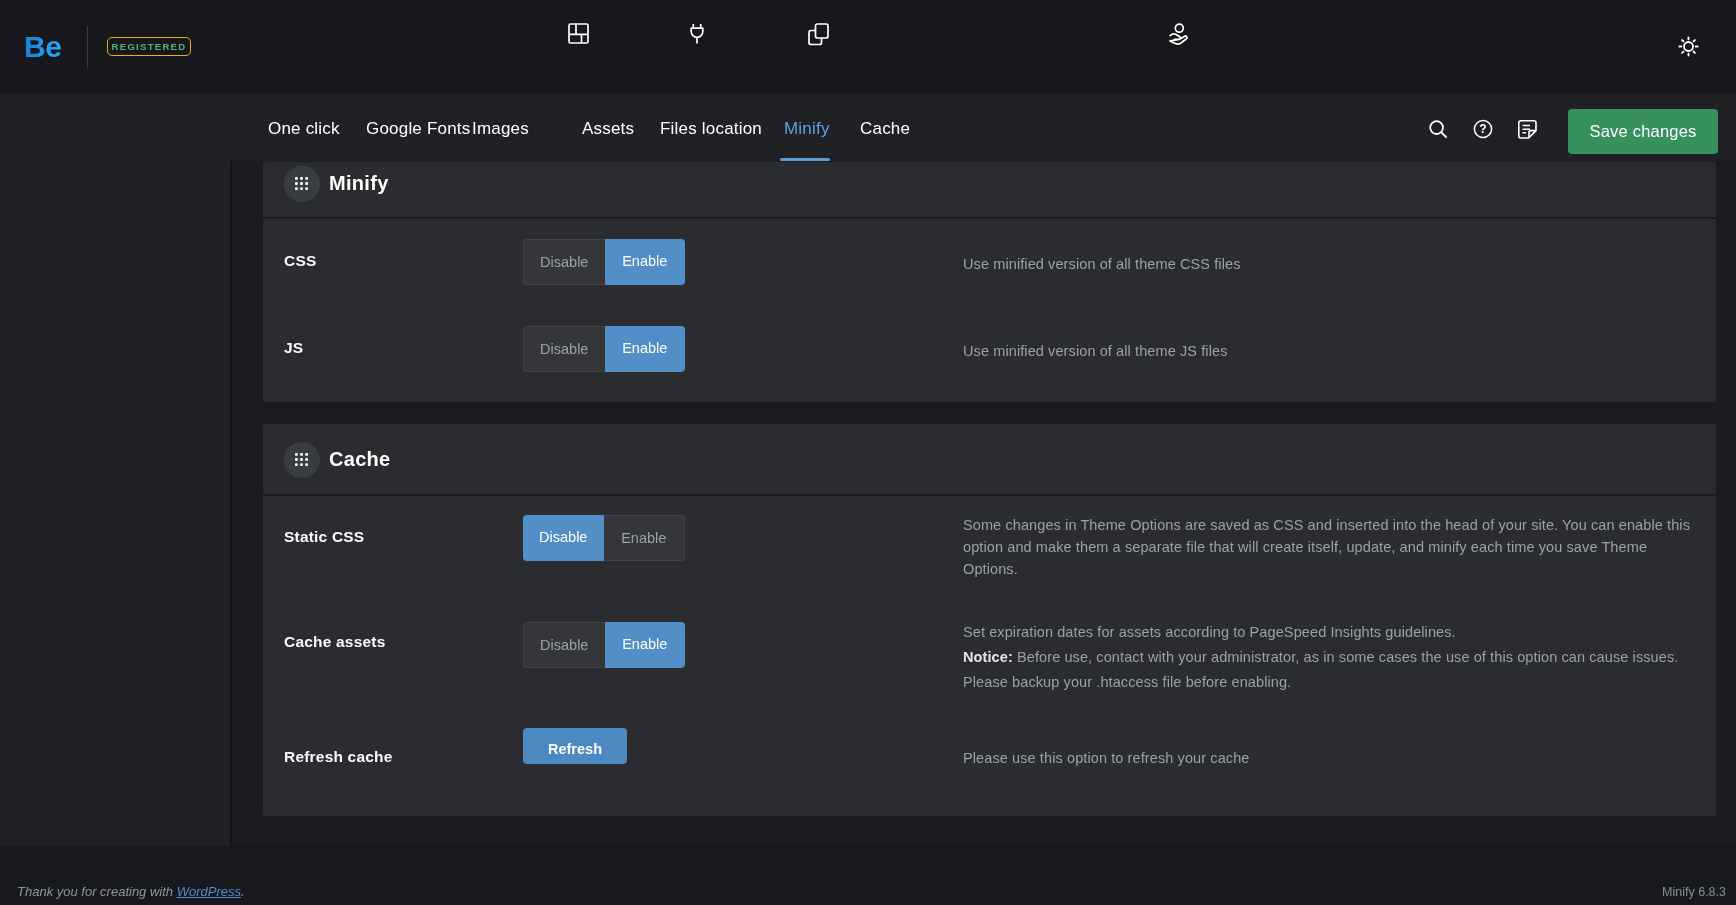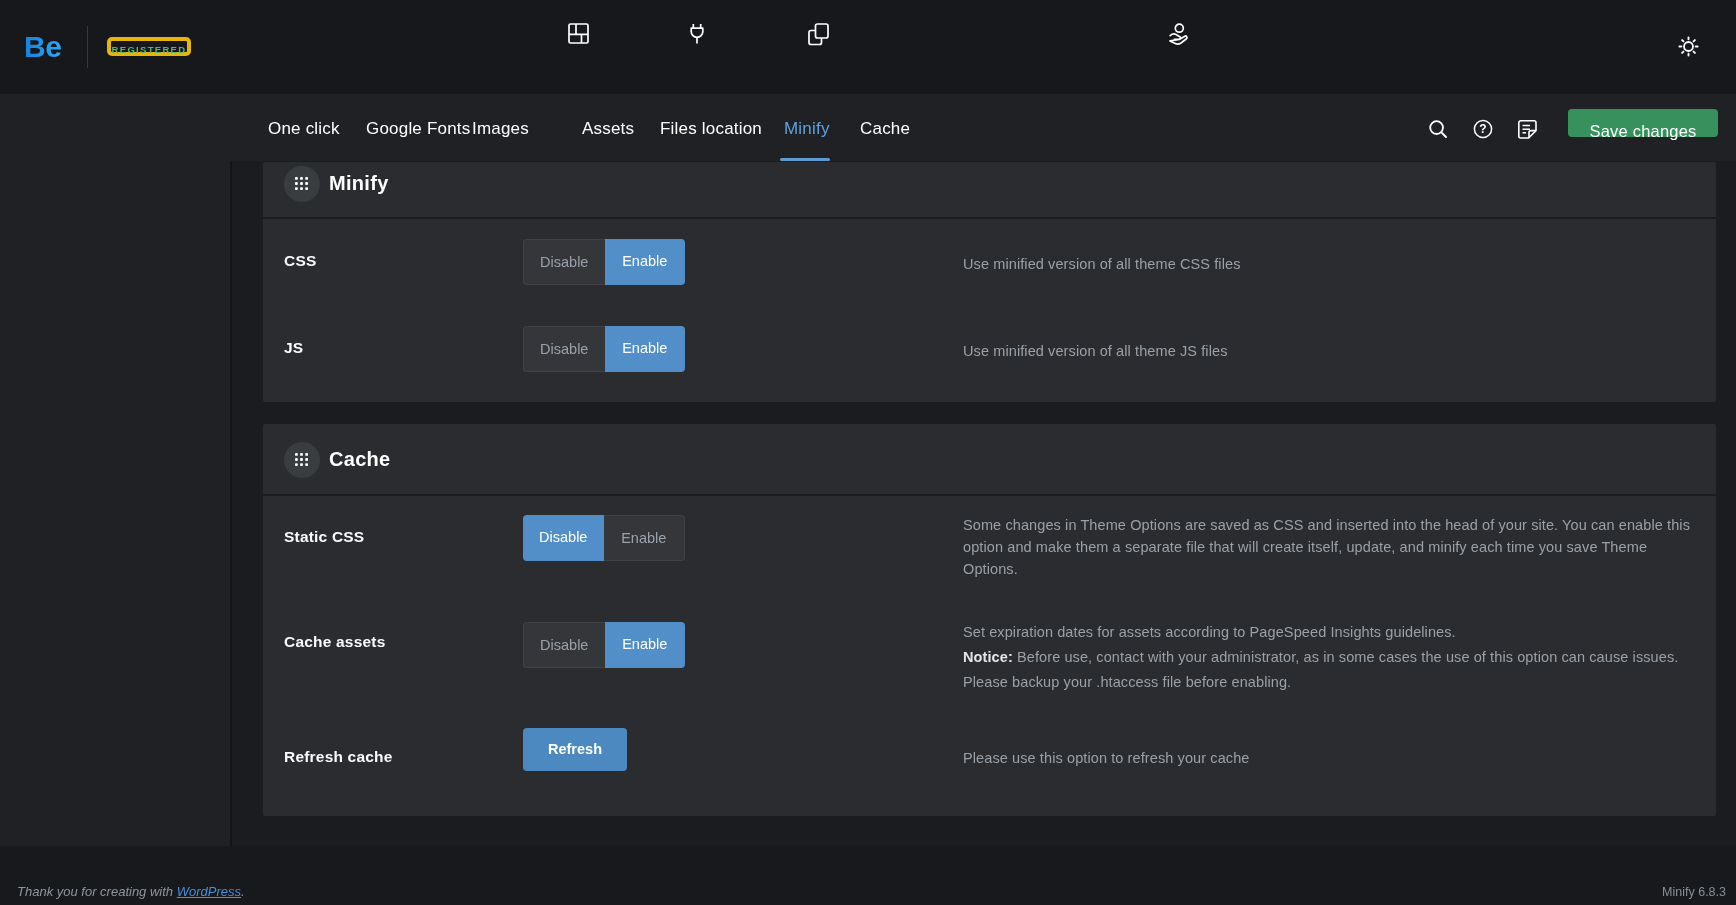--- a/index.html
+++ b/index.html
@@ -3,35 +3,35 @@
 <meta charset="utf-8">
 <style>
 * { margin:0; padding:0; box-sizing:border-box; }
 html,body { width:1736px; height:905px; background:#1a1c1f; font-family:"Liberation Sans",sans-serif; overflow:hidden; position:relative; }
 
 
 #header { position:absolute; left:0; top:0; width:1736px; height:94px; background:#17181b; }
 #logo { position:absolute; left:24px; top:28px; font-size:30px; line-height:38px; font-weight:bold; letter-spacing:-0.5px;
   background:linear-gradient(90deg,#1682dd,#2aa9f7); -webkit-background-clip:text; background-clip:text; color:transparent; }
 #logo-div { position:absolute; left:87px; top:26px; width:1px; height:42px; background:#37393d; }
-#badge { position:absolute; left:107px; top:37px; width:84px; height:19px; border:4px solid #eab308; border-radius:5px;
+#badge { position:absolute; left:107px; top:37px; width:84px; height:19px; border:1px solid #eab308; border-radius:5px;
   color:#55b478; font-size:9.5px; font-weight:bold; letter-spacing:1.3px; text-align:center; line-height:17px; }
 .nav { position:absolute; top:7px; width:110px; height:79px; text-align:center; }
 .nav .ic { position:absolute; top:16px; left:0; width:110px; height:22px; }
 .nav .lb { position:absolute; top:49px; left:0; width:110px; font-size:21px; color:#fdfdfd; letter-spacing:.2px;margin-top:48px; }
 .nav.active { background:#343639; border-radius:3px; }
 #sun { position:absolute; left:1678px; top:36px; width:21px; height:21px; }
 
 
 #tabbar { position:absolute; left:0; top:94px; width:1736px; height:67px; background:#1f2124; }
 .tab { position:absolute; top:0; height:67px; line-height:70px; font-size:17px; color:#ffffff; letter-spacing:.2px; }
 .tab.active { color:#61a0dc; }
 #tabline { position:absolute; left:780px; top:63.5px; width:50px; height:3.5px; background:#5e9bd3; border-radius:2px; }
 .tbic { position:absolute; top:25px; }
-#savebtn { position:absolute; left:1568px; top:15px; width:150px; height:28px; background:#37915c; border-radius:4px;
+#savebtn { position:absolute; left:1568px; top:15px; width:150px; height:45px; background:#37915c; border-radius:4px;
   color:#fff; font-size:16.5px; text-align:center; line-height:45px; letter-spacing:.2px; }
 
 
 #sidebar { position:absolute; left:0; top:161px; width:232px; height:685px; background:#1f2124; border-right:2px solid #121416; }
 #footer { position:absolute; left:0; top:846px; width:1736px; height:59px; background:#18191c; }
 #thanks { position:absolute; left:17px; top:884px; font-size:13px; font-style:italic; color:#9096a0;text-align:right; }
 #thanks a { color:#4b8fd4; }
 #version { position:absolute; right:10px; top:885px; font-size:12.5px; color:#878f98; }
 
 
@@ -45,21 +45,21 @@
 .desc { position:absolute; left:700px; font-size:14.5px; color:#9aa1a8; letter-spacing:.1px; line-height:22px; white-space:nowrap; }
 .desc b { color:#e4e7ea; font-weight:bold; }
 
 
 .tg { position:absolute; left:260px; width:162px; height:46px; display:flex; border-radius:4px; font-size:14.5px; }
 .tg .off, .tg .on { flex:1; text-align:center; line-height:44px; }
 .tg .off { color:#99a2ac; background:#343639; border:1px solid #404245; }
 .tg .on  { color:#fff; background:#528fc8; }
 .tg .l { border-radius:4px 0 0 4px; border-right:none; }
 .tg .r { border-radius:0 4px 4px 0; }
-.btn-refresh { position:absolute; left:260px; width:104px; height:43px; background:#4d89c1; border-radius:4px;
+.btn-refresh { position:absolute; left:260px; width:104px; height:36px; background:#4d89c1; border-radius:4px;
   color:#fff; font-size:14.5px; font-weight:bold; text-align:center; line-height:43px; }
 </style>
 </head>
 <body>
 
 <div id="header">
   <div id="logo">Be</div>
   <div id="logo-div"></div>
   <div id="badge">REGISTERED</div>
   <div class="nav" style="left:523px;">

